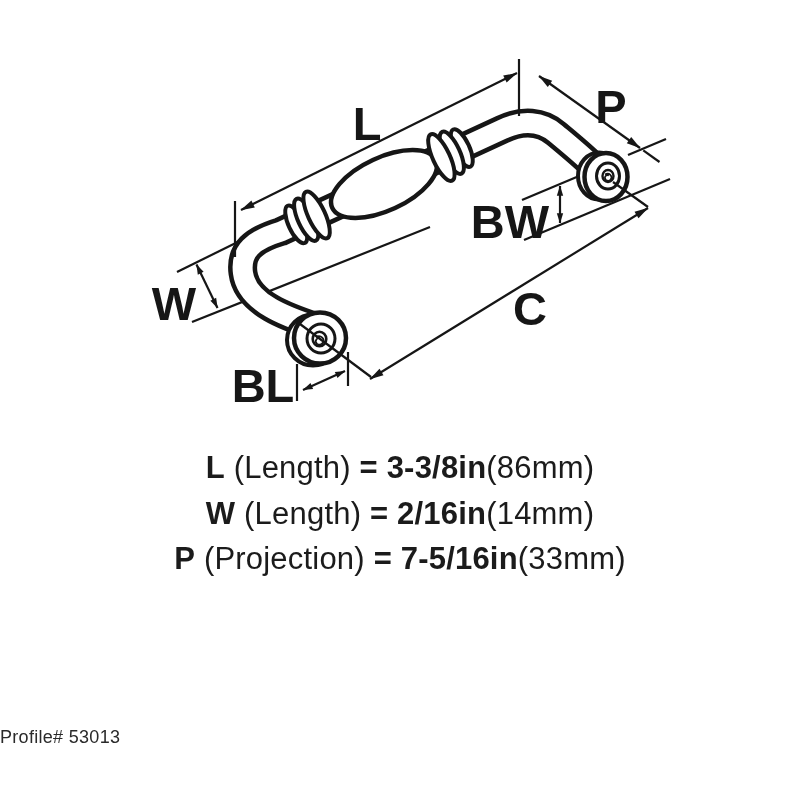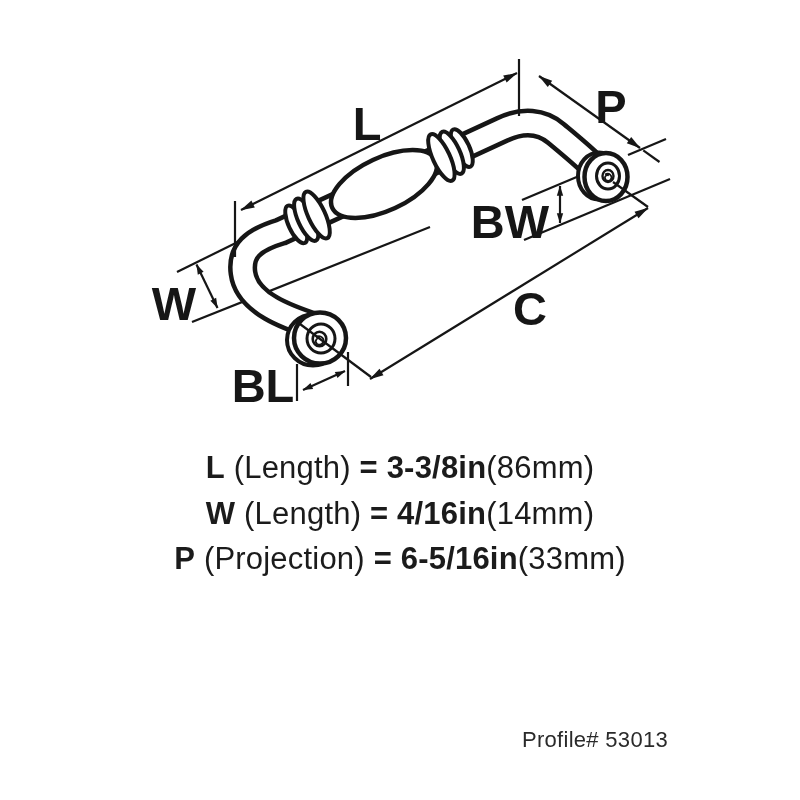--- a/index.html
+++ b/index.html
@@ -44,22 +44,22 @@
   }
   .spec .t { font-weight: 700; }
   .spec .n { font-weight: 400; }
   .spec .v { font-weight: 700; }
   .spec .m { font-weight: 400; }
   .profile {
     position: absolute;
     top: 727px;
     left: 0;
     width: 668px;
-    text-align: right;
-    font-size: 22px;
+    text-align: left;
+    font-size: 18px;
     font-weight: 400;
     color: #2a2a2a;
     letter-spacing: 0.3px;
   }
 </style>
 </head>
 <body>
 
 <div class="stage">
 
@@ -138,19 +138,19 @@
       <text x="611" y="123" text-anchor="middle" class="dim-label">P</text>
       <text x="510" y="238" text-anchor="middle" class="dim-label">BW</text>
       <text x="174" y="320" text-anchor="middle" class="dim-label">W</text>
       <text x="530" y="325" text-anchor="middle" class="dim-label">C</text>
       <text x="263" y="402" text-anchor="middle" class="dim-label">BL</text>
     </svg>
   </div>
 
   <div class="spec">
     <div><span class="t">L</span><span class="n"> (Length) </span><span class="v">= 3-3/8in</span><span class="m">(86mm)</span></div>
-    <div><span class="t">W</span><span class="n"> (Length) </span><span class="v">= 4/16in</span><span class="m">(14mm)</span></div>
-    <div><span class="t">P</span><span class="n"> (Projection) </span><span class="v">= 6-5/16in</span><span class="m">(33mm)</span></div>
+    <div><span class="t">W</span><span class="n"> (Length) </span><span class="v">= 2/16in</span><span class="m">(14mm)</span></div>
+    <div><span class="t">P</span><span class="n"> (Projection) </span><span class="v">= 7-5/16in</span><span class="m">(33mm)</span></div>
   </div>
 
   <div class="profile">Profile# 53013</div>
 
 </div>
 
 </body></html>

